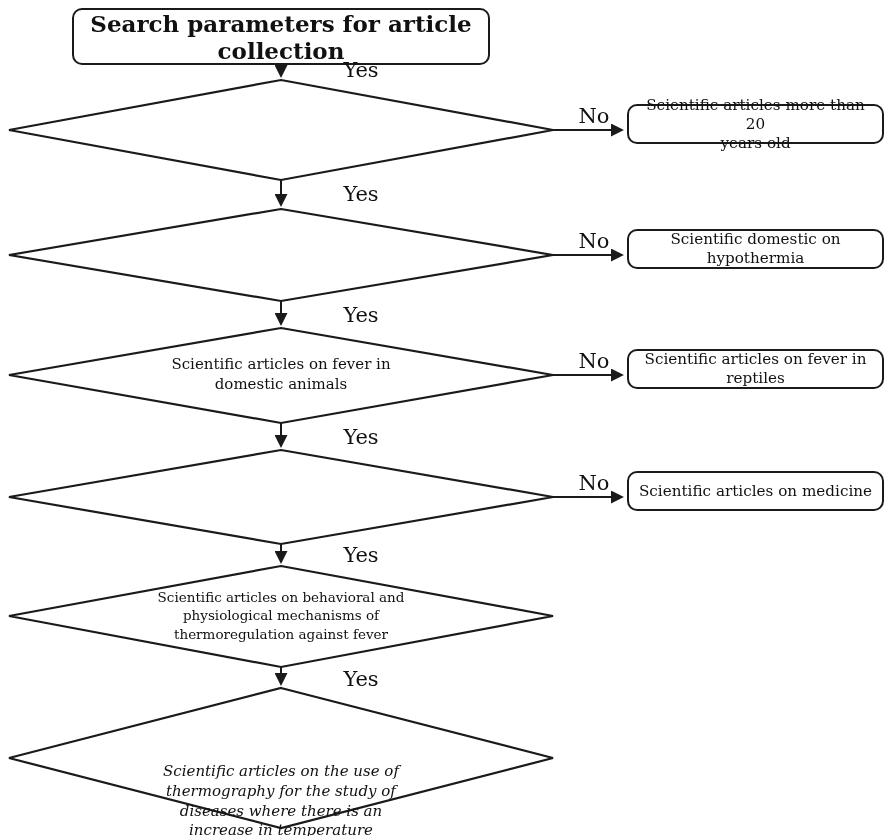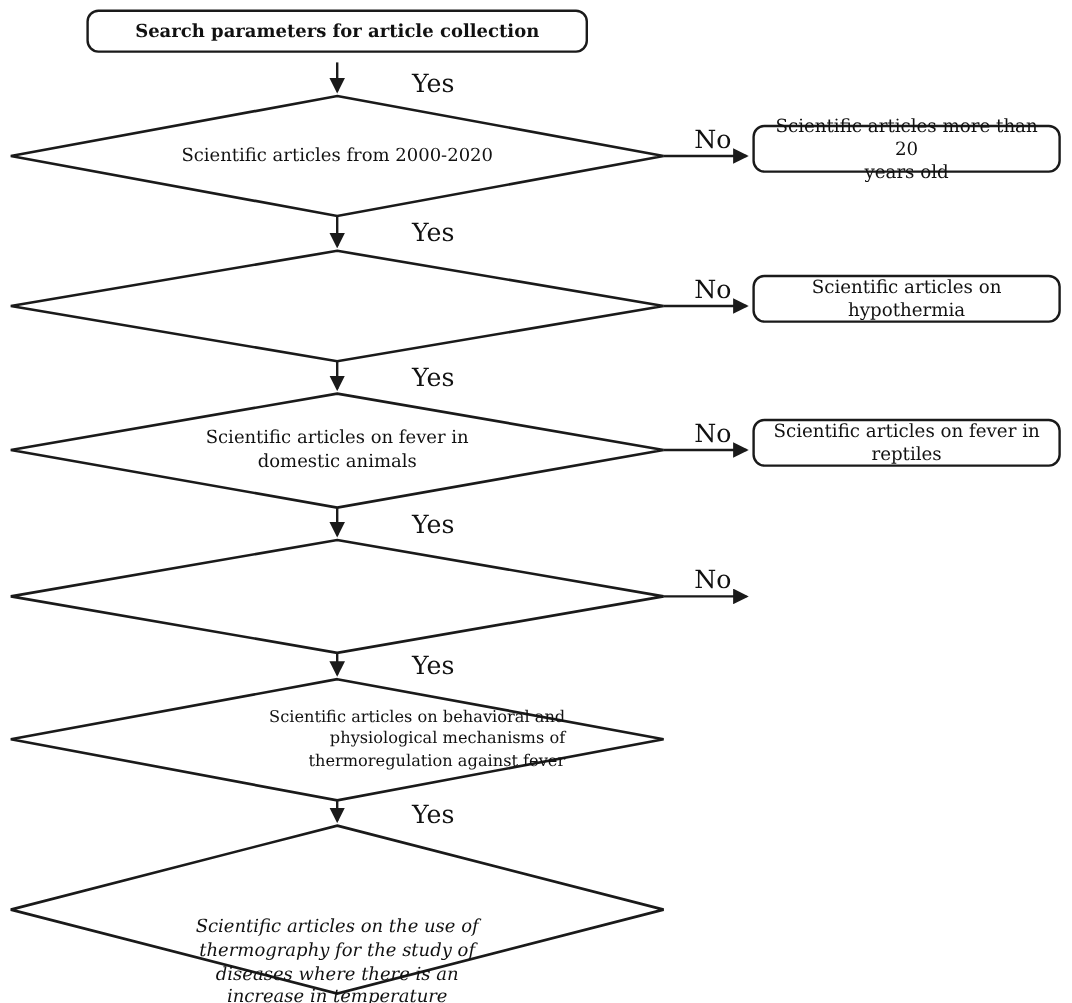--- a/index.html
+++ b/index.html
@@ -29,44 +29,44 @@
     background: #ffffff;
     display: flex;
     align-items: center;
     justify-content: center;
     text-align: center;
   }
   #start-node {
     left: 72px;
     top: 8px;
     width: 418px;
-    height: 36px;
+    height: 57px;
     font-weight: bold;
-    font-size: 15px;
+    font-size: 23px;
   }
   .result-box {
     left: 627px;
     width: 257px;
     height: 40px;
     font-size: 15.2px;
     line-height: 1.25;
     white-space: pre-line;
     padding: 2px 8px;
   }
   .diamond-label {
     position: absolute;
     width: 380px;
     transform: translate(-50%, -50%);
     left: 281px;
     text-align: center;
     white-space: pre-line;
     line-height: 1.32;
   }
   .fs15  { font-size: 15px; }
-  .fs135 { font-size: 13.5px; line-height: 1.36; text-align: right; }
+  .fs135 { font-size: 13.5px; line-height: 1.36; }
   .fs125 { font-size: 12.5px; line-height: 1.4; }
   .edge-label {
     position: absolute;
     transform: translate(-50%, -50%);
     font-size: 21px;
   }
 </style>
 </head>
 <body>
 
@@ -102,21 +102,20 @@
       <line x1="553" y1="255" x2="622" y2="255" marker-end="url(#arrow)"></line>
       <line x1="553" y1="375" x2="622" y2="375" marker-end="url(#arrow)"></line>
       <line x1="553" y1="497" x2="622" y2="497" marker-end="url(#arrow)"></line>
     </g>
   </svg>
 
   <div id="start-node" class="node-box">
     <span>Search parameters for article collection</span>
   </div>
 
-  <div class="diamond-label fs15" style="top:130px;">Scientific articles from 2000-2020</div>
   <div class="diamond-label fs15" style="top:375px;">Scientific articles on fever in
 domestic animals</div>
   <div class="diamond-label fs135" style="top:616px;">Scientific articles on behavioral and
 physiological mechanisms of
 thermoregulation against fever</div>
   <div class="diamond-label fs15" style="top:802px;font-style:italic;">Scientific articles on the use of
 thermography for the study of
 diseases where there is an
 increase in temperature</div>
 
@@ -130,21 +129,24 @@
   <div class="edge-label" style="left:594px; top:116px;">No</div>
   <div class="edge-label" style="left:594px; top:241px;">No</div>
   <div class="edge-label" style="left:594px; top:361px;">No</div>
   <div class="edge-label" style="left:594px; top:483px;">No</div>
 
   <div class="node-box result-box" style="top:104px;">
     <span>Scientific articles more than 20
 years old</span>
   </div>
   <div class="node-box result-box" style="top:229px;">
-    <span>Scientific articles on
+    <span>Scientific domestic on
 hypothermia</span>
   </div>
   <div class="node-box result-box" style="top:349px;">
     <span>Scientific articles on fever in
 reptiles</span>
   </div>
+  <div class="node-box result-box" style="top:471px;">
+    <span>Scientific articles on medicine</span>
+  </div>
 
 </div>
 
 </body></html>

